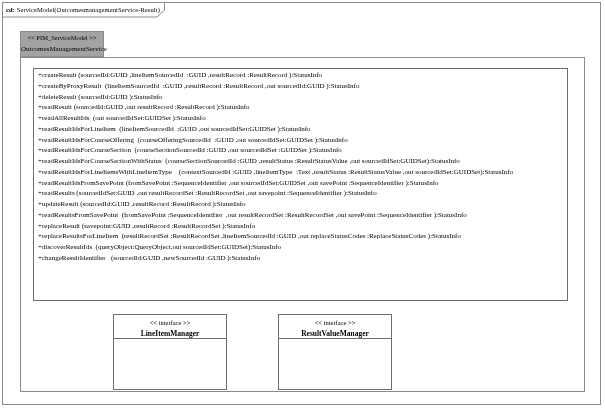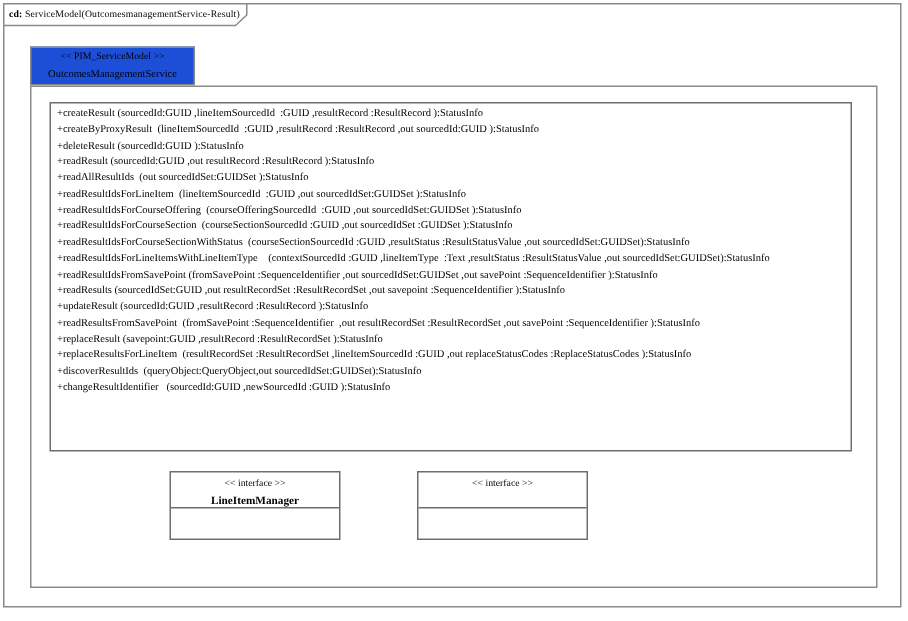--- a/index.html
+++ b/index.html
@@ -22,22 +22,22 @@
   .frame-tab svg { position: absolute; left: 0; top: 0; }
   .frame-tab-text {
     position: absolute; left: 4px; top: 3px;
     font-size: 6.5px; line-height: 9px; white-space: nowrap;
     letter-spacing: 0.1px;
   }
   .frame-tab-text .kw { font-weight: bold; }
 
   .pkg-label {
     position: absolute; left: 20px; top: 31px;
-    width: 110px; height: 26px;
-    border: 1px solid #8a8a8a; background: #1d4ed8;
+    width: 84px; height: 26px;
+    border: 1px solid #8a8a8a; background: #a3a3a3;
     text-align: center;
   }
   .pkg-stereotype { font-size: 6.5px; line-height: 12px; white-space: nowrap; }
   .pkg-name { font-size: 7px; line-height: 11px; white-space: nowrap; }
   .pkg-body {
     position: absolute; left: 20px; top: 57px;
     width: 565px; height: 335px;
     border: 1px solid #8a8a8a; background: #fff;
   }
 
@@ -47,21 +47,21 @@
   .iface-name { font-size: 7.5px; line-height: 11px; font-weight: bold; white-space: nowrap; }
 
   .rm-box { left: 33px; top: 68px; width: 535px; height: 233px; }
   .rm-box .iface-header { height: 26px; border-bottom: 1px solid #6e6e6e; }
   .rm-methods { padding: 1px 2px 0 4px; overflow: hidden; }
   .method {
     font-size: 7px; line-height: 10.75px;
     white-space: pre; overflow: hidden;
   }
 
-  .small-iface { width: 114px; height: 46px; top: 314px; }
+  .small-iface { width: 114px; height: 76px; top: 314px; }
   .small-iface .iface-header { height: 24px; border-bottom: 1px solid #6e6e6e; }
   .li-box { left: 113px; }
   .rv-box { left: 278px; }
 </style>
 </head>
 <body>
 
 <div class="diagram-frame"></div>
 
 <div class="frame-tab">
@@ -103,14 +103,15 @@
 <div class="iface-box small-iface li-box">
   <div class="iface-header">
     <div class="iface-stereotype">&lt;&lt; interface &gt;&gt;</div>
     <div class="iface-name">LineItemManager</div>
   </div>
 </div>
 
 <div class="iface-box small-iface rv-box">
   <div class="iface-header">
     <div class="iface-stereotype">&lt;&lt; interface &gt;&gt;</div>
+    <div class="iface-name">ResultValueManager</div>
   </div>
 </div>
 
 </body></html>

